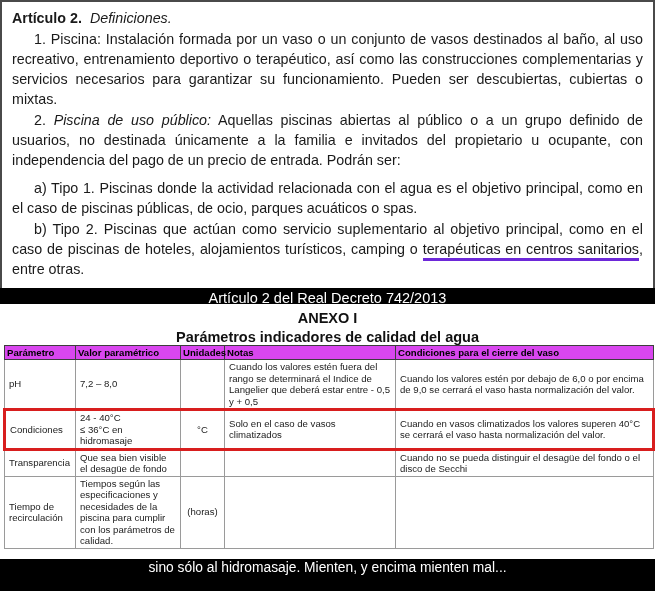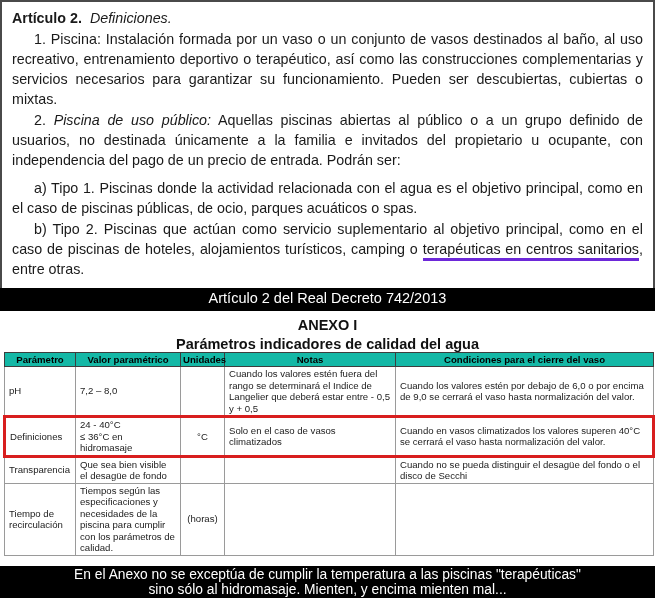--- a/index.html
+++ b/index.html
@@ -20,37 +20,37 @@
   .article p.heading{text-indent:0;}
   .article p.space-before{margin-top:8px;}
   .redline{
     border-bottom:3px solid #6d28d9;padding-bottom:1px;
     -webkit-box-decoration-break:clone;box-decoration-break:clone;
   }
   
   .bar{
     background:#000;color:#fff;text-align:center;overflow:hidden;
   }
-  .bar-top{height:23px;line-height:21px;font-size:14.5px;}
+  .bar-top{height:16px;line-height:21px;font-size:14.5px;}
   .bar-bottom{height:32px;padding-top:1px;box-sizing:border-box;}
   .bar-bottom div{font-size:13.8px;line-height:15px;}
   
   .annex{height:41px;box-sizing:border-box;text-align:center;overflow:hidden;}
   .annex .t1{font-weight:bold;font-size:14.5px;margin-top:6px;}
   .annex .t2{font-weight:bold;font-size:14.5px;margin-top:3px;}
   
   .tblwrap{height:214px;overflow:hidden;}
   table{
     border-collapse:collapse;table-layout:fixed;
     width:649px;margin-left:3px;font-size:9.6px;
   }
   th{
-    background:#14b8a6;border:1px solid #3d3d3d;
+    background:#d946ef;border:1px solid #3d3d3d;
     font-weight:bold;font-size:9.6px;padding:1px 2px;height:11px;
-    text-align:center;color:#000;
+    text-align:left;color:#000;
   }
   td{
     border:1px solid #9a9a9a;vertical-align:middle;
     padding:1px 4px;line-height:11.5px;color:#222;
     white-space:pre-line;overflow:hidden;
   }
   td.c{text-align:center;}
   col.w1{width:71px;}col.w2{width:105px;}col.w3{width:44px;}
   col.w4{width:171px;}col.w5{width:258px;}
   tr.hl td{border-top:3px solid #d81e1e;border-bottom:3px solid #d81e1e;}
@@ -95,21 +95,21 @@
   </thead>
   <tbody>
     <tr style="height:35px">
       <td>pH</td>
       <td>7,2 – 8,0</td>
       <td class="c"></td>
       <td>Cuando los valores estén fuera del rango se determinará el Indice de Langelier que deberá estar entre - 0,5 y + 0,5</td>
       <td>Cuando los valores estén por debajo de 6,0 o por encima de 9,0 se cerrará el vaso hasta normalización del valor.</td>
     </tr>
     <tr class="hl" style="height:27px">
-      <td>Definiciones</td>
+      <td>Condiciones</td>
       <td>24 - 40°C
 ≤ 36°C en hidromasaje</td>
       <td class="c">°C</td>
       <td>Solo en el caso de vasos climatizados</td>
       <td>Cuando en vasos climatizados los valores superen 40°C se cerrará el vaso hasta normalización del valor.</td>
     </tr>
     <tr style="height:24px">
       <td>Transparencia</td>
       <td>Que sea bien visible el desagüe de fondo</td>
       <td class="c"></td>
@@ -122,15 +122,14 @@
       <td class="c">(horas)</td>
       <td></td>
       <td></td>
     </tr>
 
   </tbody>
 </table>
 </div>
 
 <div class="bar bar-bottom">
-  <div>En el Anexo no se exceptúa de cumplir la temperatura a las piscinas "terapéuticas"</div>
   <div>sino sólo al hidromasaje. Mienten, y encima mienten mal...</div>
 </div>
 
 </body></html>

